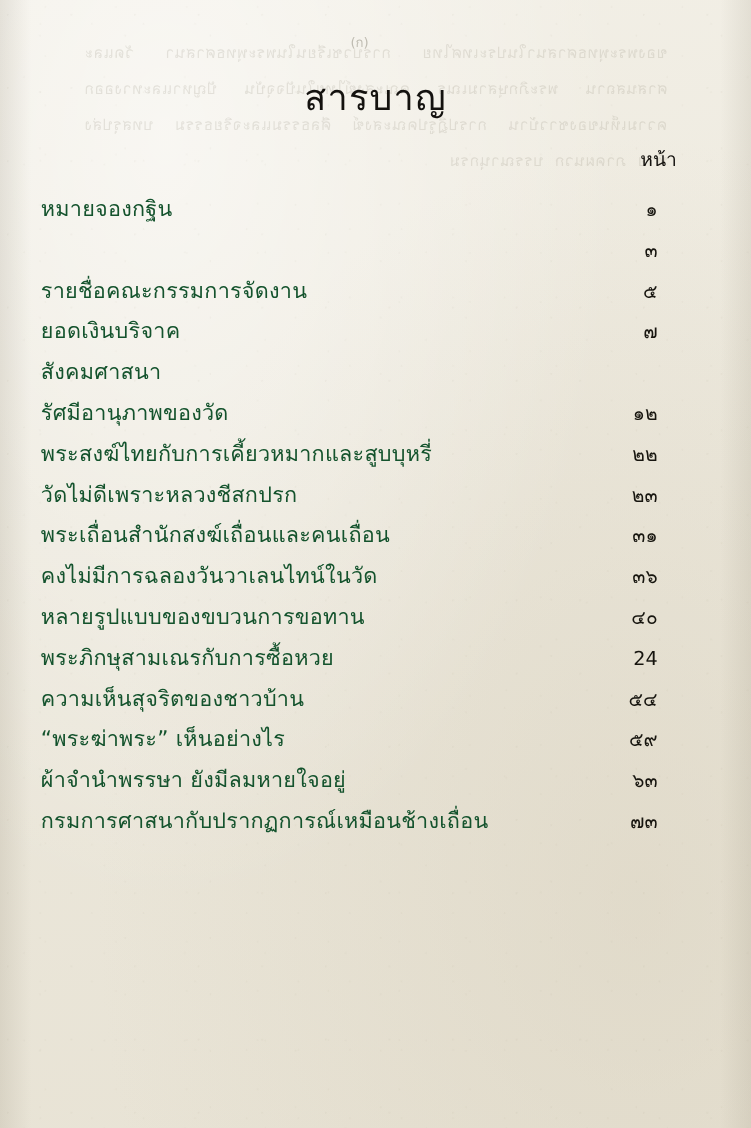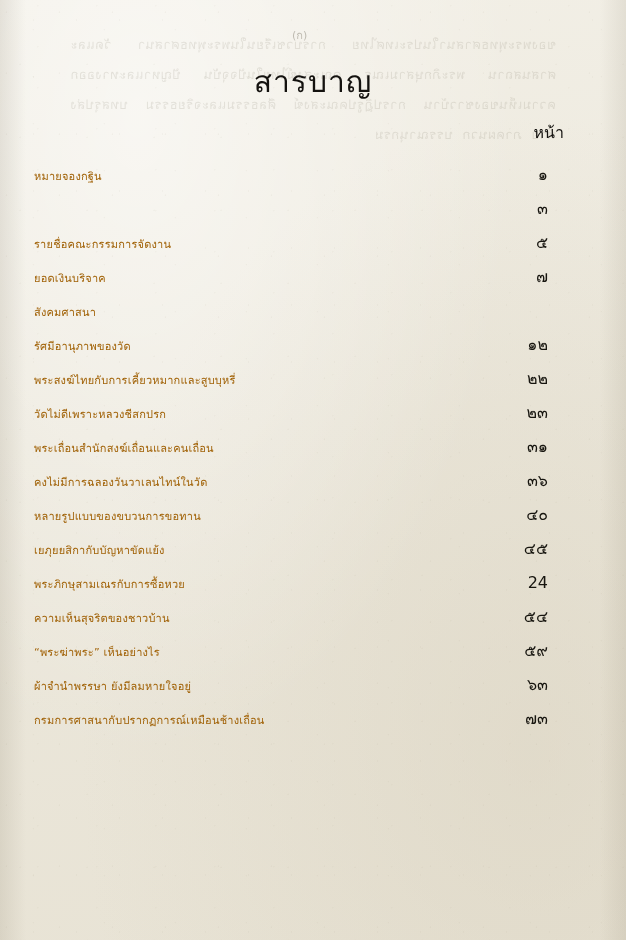--- a/index.html
+++ b/index.html
@@ -84,22 +84,22 @@
     left: 0;
     right: 0;
   }
   .toc-row {
     position: relative;
     height: 34px;
     line-height: 34px;
     padding: 0 78px 0 34px;
   }
   .toc-title {
-    font-size: 11px;
-    color: #a16207;
+    font-size: 18px;
+    color: #14532d;
     letter-spacing: 0.2px;
     white-space: nowrap;
   }
   .toc-page {
     position: absolute;
     right: 78px;
     top: 0;
     font-size: 16px;
     color: #17150f;
     text-align: right;
@@ -194,24 +194,20 @@
     <div class="toc-row">
       <span class="toc-title">คงไม่มีการฉลองวันวาเลนไทน์ในวัด</span>
       <span class="toc-page">๓๖</span>
     </div>
 
     <div class="toc-row">
       <span class="toc-title">หลายรูปแบบของขบวนการขอทาน</span>
       <span class="toc-page">๔๐</span>
     </div>
 
-    <div class="toc-row">
-      <span class="toc-title">เยภุยยสิกากับบัญหาขัดแย้ง</span>
-      <span class="toc-page">๔๕</span>
-    </div>
 
     <div class="toc-row">
       <span class="toc-title">พระภิกษุสามเณรกับการซื้อหวย</span>
       <span class="toc-page">24</span>
     </div>
 
     <div class="toc-row">
       <span class="toc-title">ความเห็นสุจริตของชาวบ้าน</span>
       <span class="toc-page">๕๔</span>
     </div>

